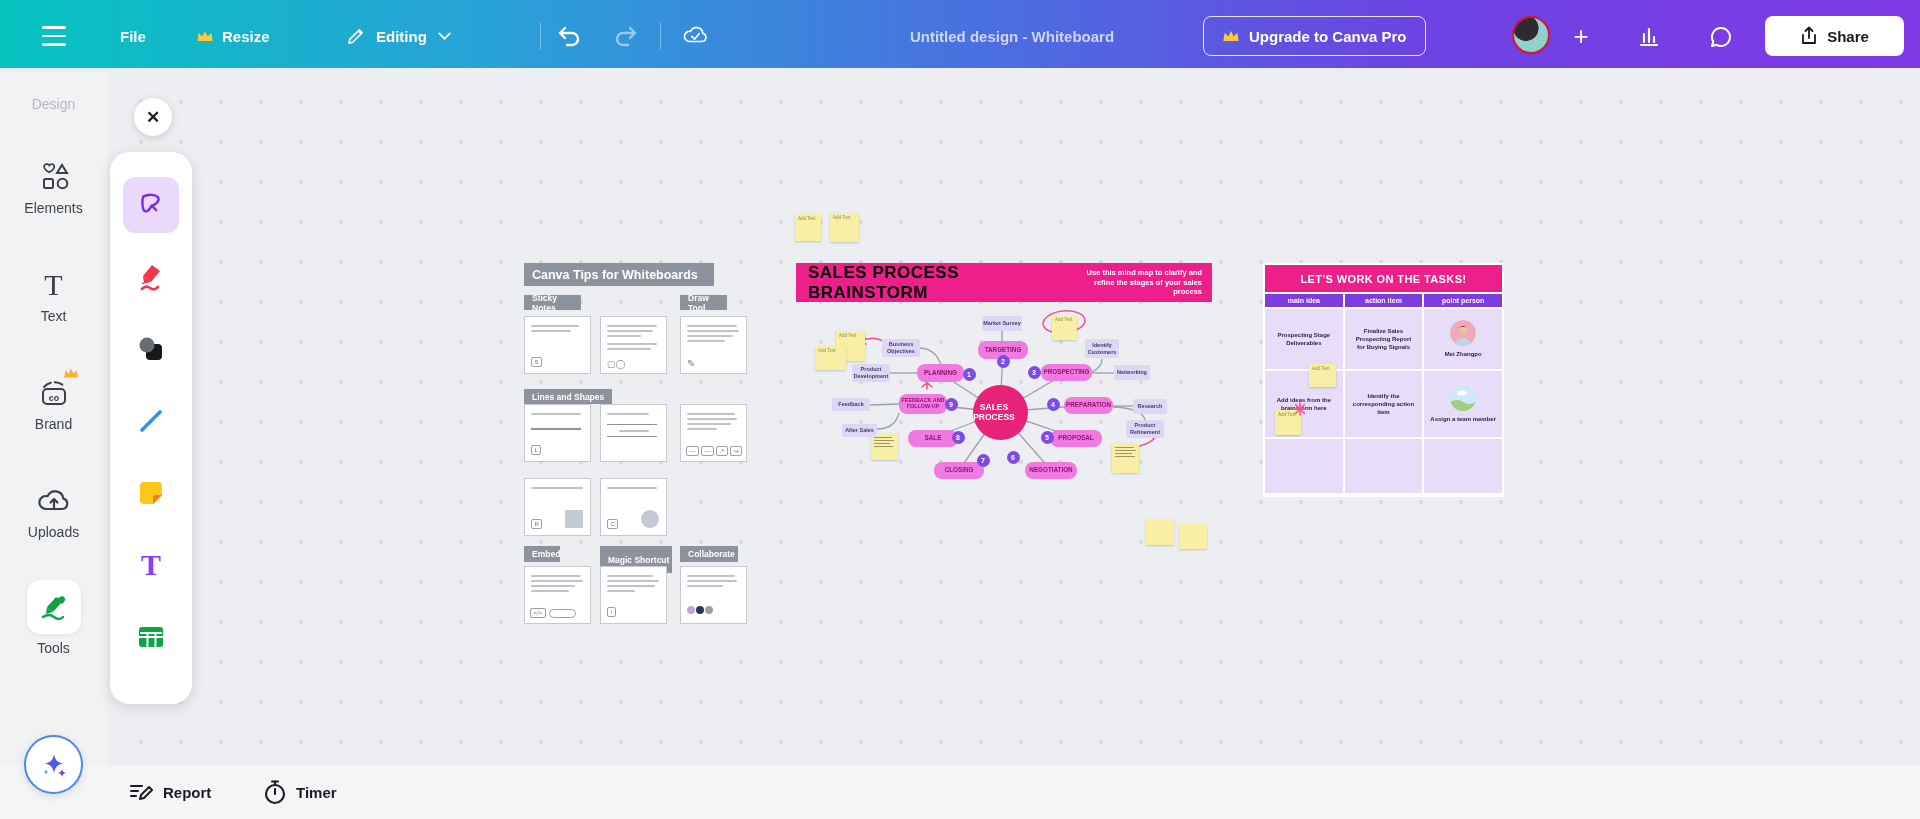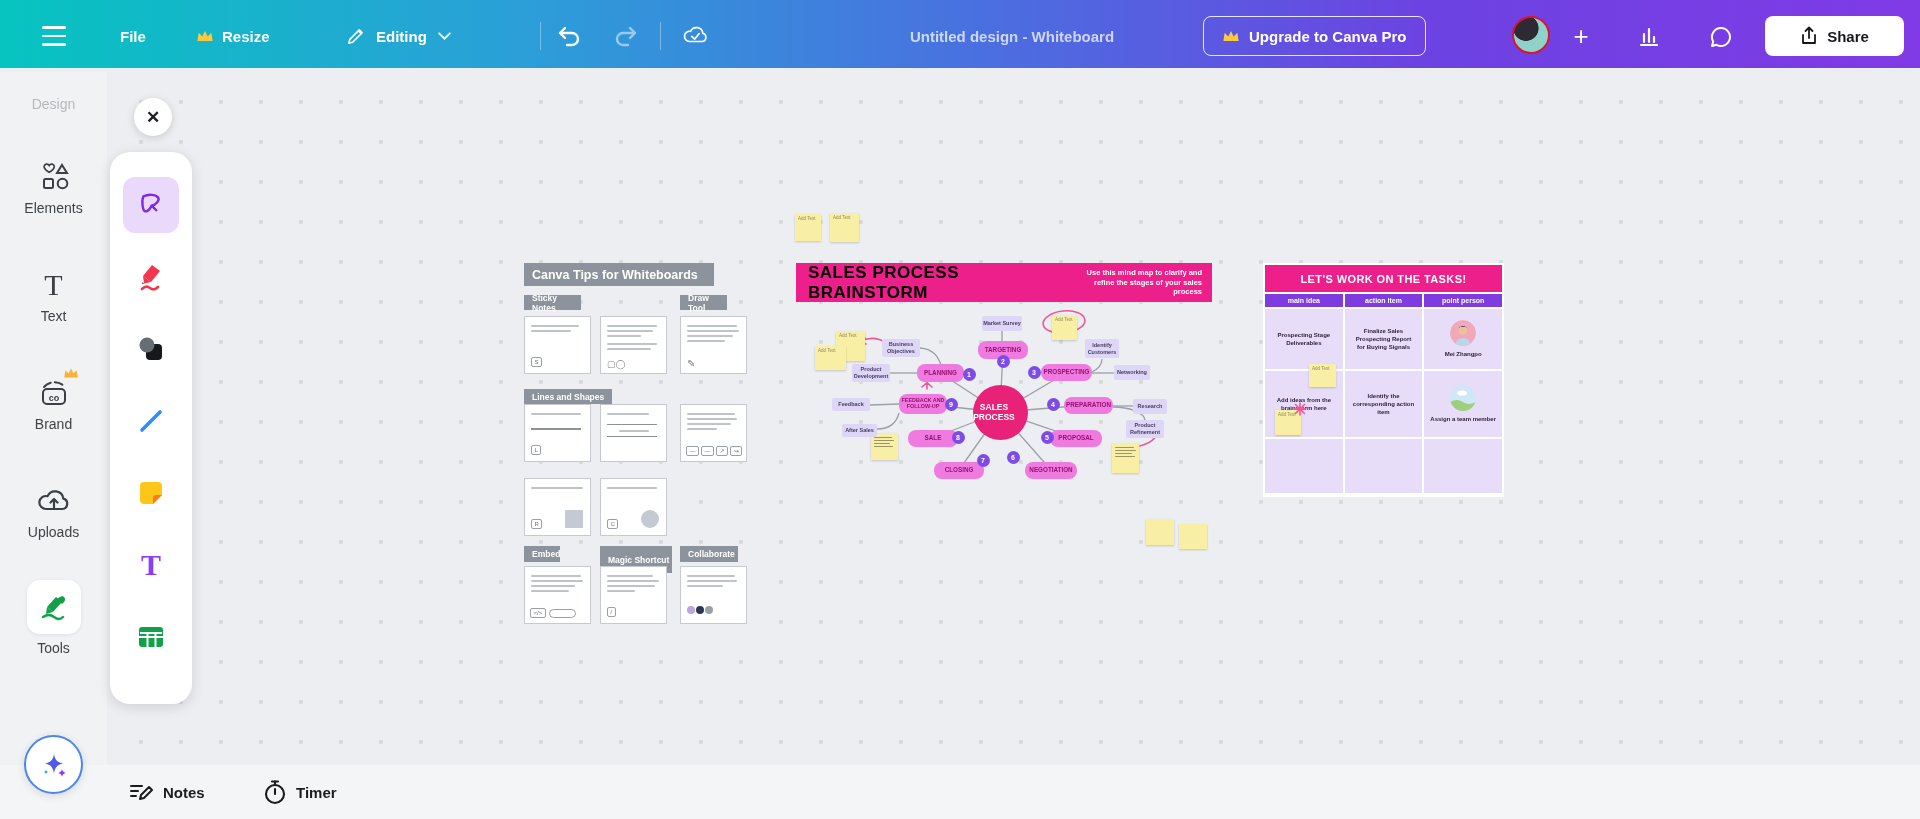--- a/index.html
+++ b/index.html
@@ -530,21 +530,21 @@
 <div id="bottombar" class="abs">
   <div class="bb-item" style="left:128px;">
     <svg width="26" height="24" viewBox="0 0 26 24">
       <g stroke="#191c20" stroke-width="2" stroke-linecap="round" fill="none">
         <line x1="3" y1="6" x2="14" y2="6"></line>
           <line x1="3" y1="11" x2="10" y2="11"></line>
           <line x1="3" y1="16" x2="8" y2="16"></line>
         <path d="M12,19 L13,15 L21,7 L24,10 L16,18 Z" stroke-linejoin="round"></path>
       </g>
     </svg>
-    <span>Notes</span>
+    <span>Report</span>
   </div>
   <div class="bb-item" style="left:263px;">
     <svg width="24" height="26" viewBox="0 0 24 26">
       <g stroke="#191c20" stroke-width="2.1" fill="none" stroke-linecap="round">
         <circle cx="12" cy="15" r="9"></circle>
           <line x1="9" y1="2.5" x2="15" y2="2.5"></line>
           <line x1="12" y1="2.5" x2="12" y2="6"></line>
           <line x1="12" y1="15" x2="12" y2="10"></line>
       </g>
     </svg>

